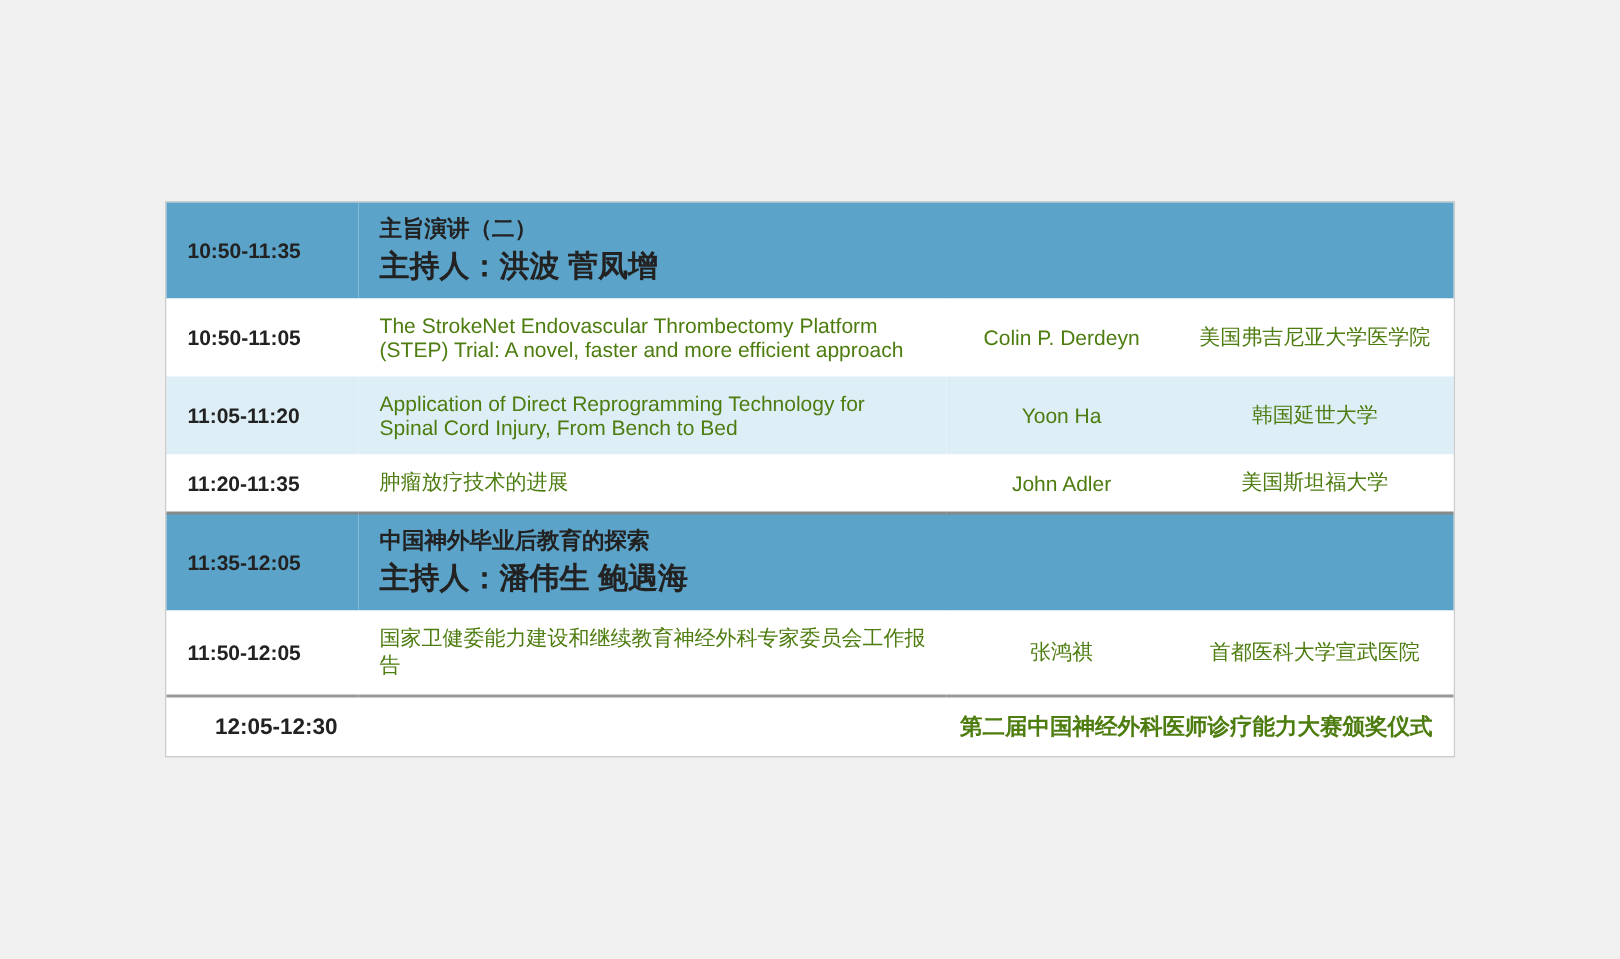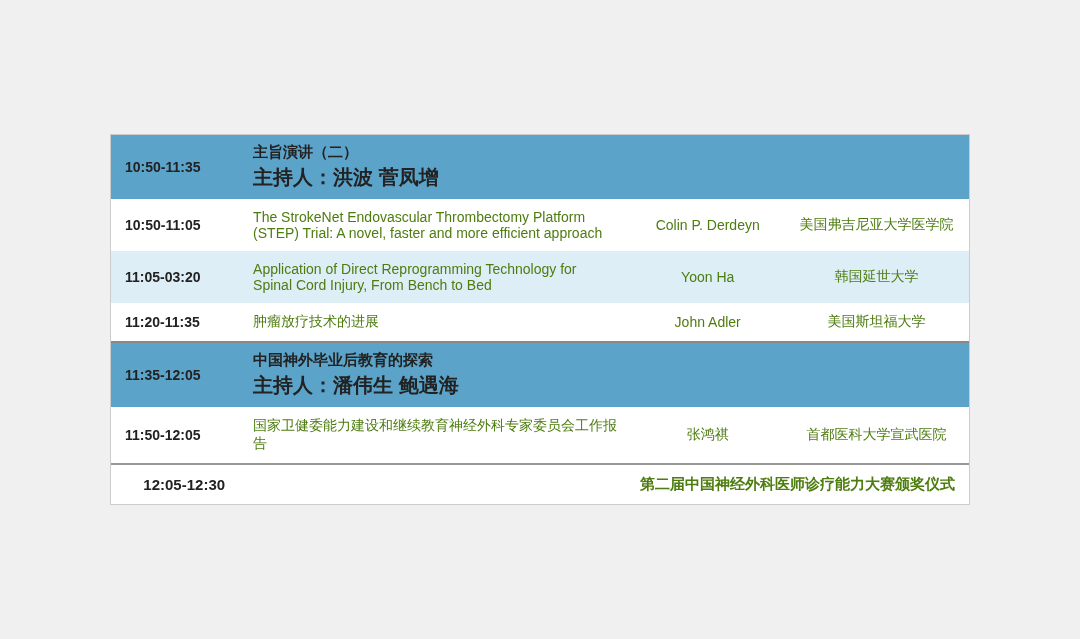--- a/index.html
+++ b/index.html
@@ -123,21 +123,21 @@
     </tr>
 
     <tr class="row-white">
       <td class="time-col">10:50-11:05</td>
       <td class="title-col">The StrokeNet Endovascular Thrombectomy Platform (STEP) Trial: A novel, faster and more efficient approach</td>
       <td class="speaker-col">Colin P. Derdeyn</td>
       <td class="institution-col">美国弗吉尼亚大学医学院</td>
     </tr>
 
     <tr class="row-light">
-      <td class="time-col">11:05-03:20</td>
+      <td class="time-col">11:05-11:20</td>
       <td class="title-col">Application of Direct Reprogramming Technology for Spinal Cord Injury, From Bench to Bed</td>
       <td class="speaker-col">Yoon Ha</td>
       <td class="institution-col">韩国延世大学</td>
     </tr>
 
     <tr class="row-white">
       <td class="time-col">11:20-11:35</td>
       <td class="title-col">肿瘤放疗技术的进展</td>
       <td class="speaker-col">John Adler</td>
       <td class="institution-col">美国斯坦福大学</td>

